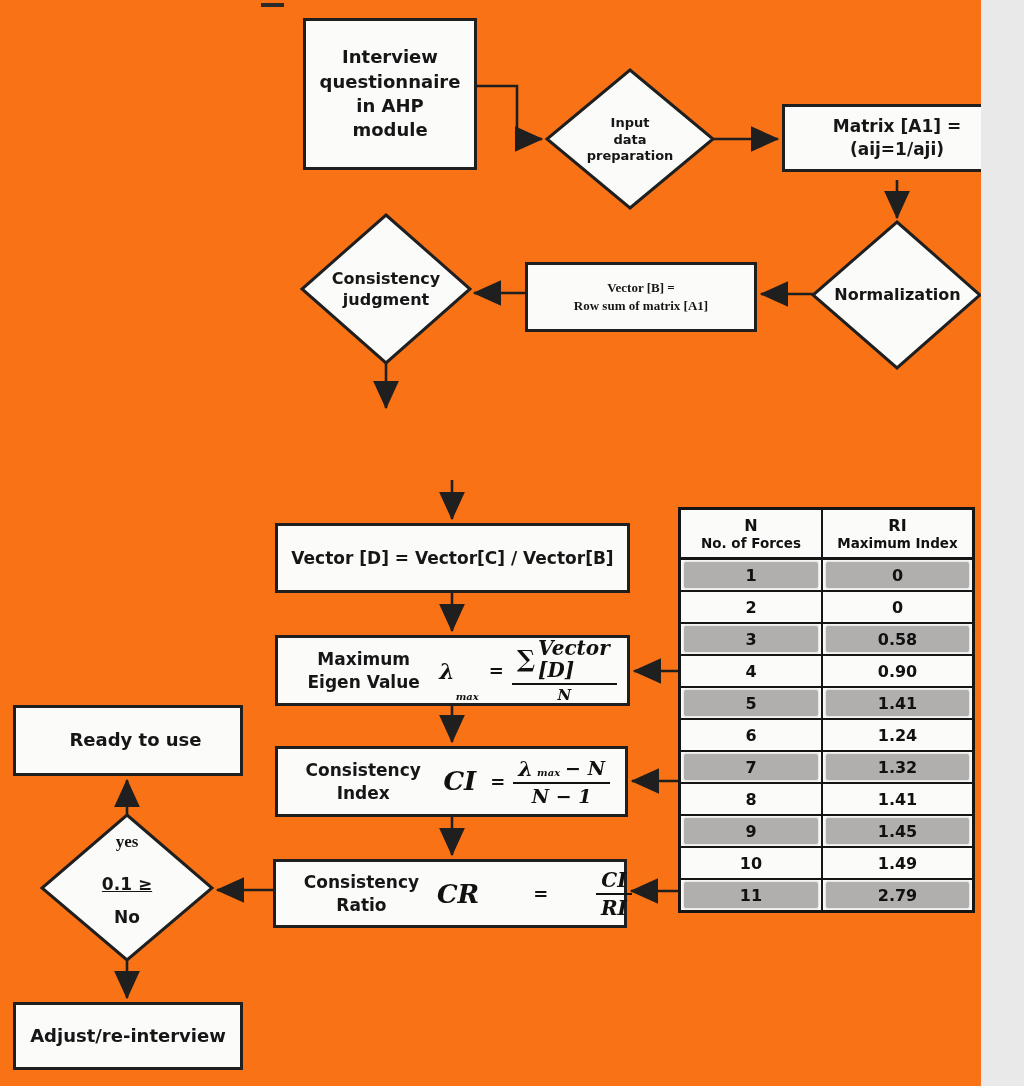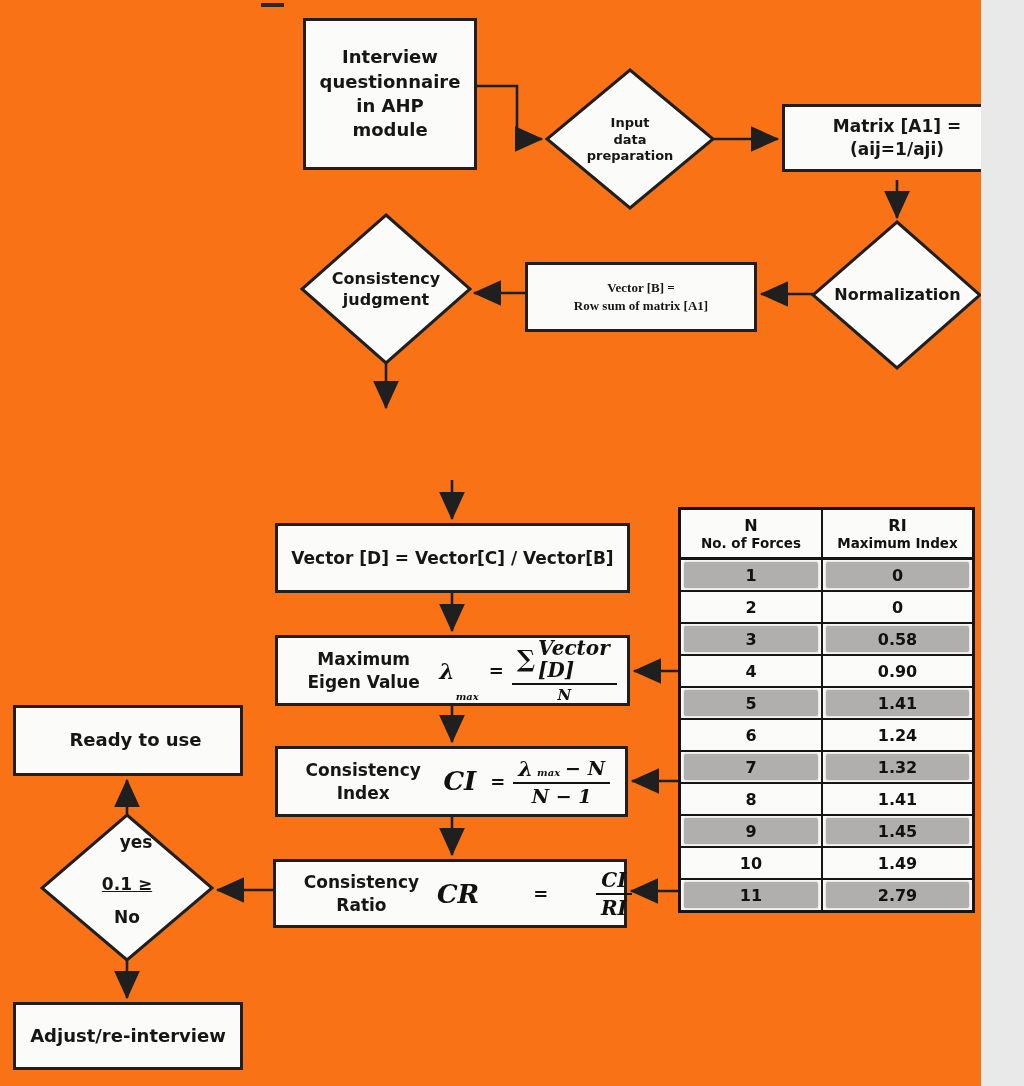--- a/index.html
+++ b/index.html
@@ -155,21 +155,21 @@
   <div class="box" style="left:13px;top:1002px;width:230px;height:68px;">
     <div class="label fs18">Adjust/re-interview</div>
   </div>
 
   <div class="dtext fs15" style="left:560px;top:95px;width:140px;height:90px;">Input
 data
 preparation</div>
   <div class="dtext fs16" style="left:820px;top:280px;width:155px;height:30px;">Normalization</div>
   <div class="dtext fs16" style="left:306px;top:262px;width:160px;height:55px;">Consistency
 judgment</div>
-  <div class="dtext fs17" style="left:101px;top:831px;width:70px;height:22px;">yes</div>
+  <div class="dtext fs17" style="left:92px;top:831px;width:70px;height:22px;font-family:Liberation Serif, serif;">yes</div>
   <div class="dtext fs17" style="left:87px;top:873px;width:80px;height:22px;text-decoration:underline;">0.1 ≥</div>
   <div class="dtext fs17" style="left:97px;top:906px;width:60px;height:22px;">No</div>
 
   <table id="ritable">
     <thead>
       <tr>
         <th class="c1">
           <span class="hTitle">N</span>
           <span class="hSub">No. of Forces</span>
         </th>

